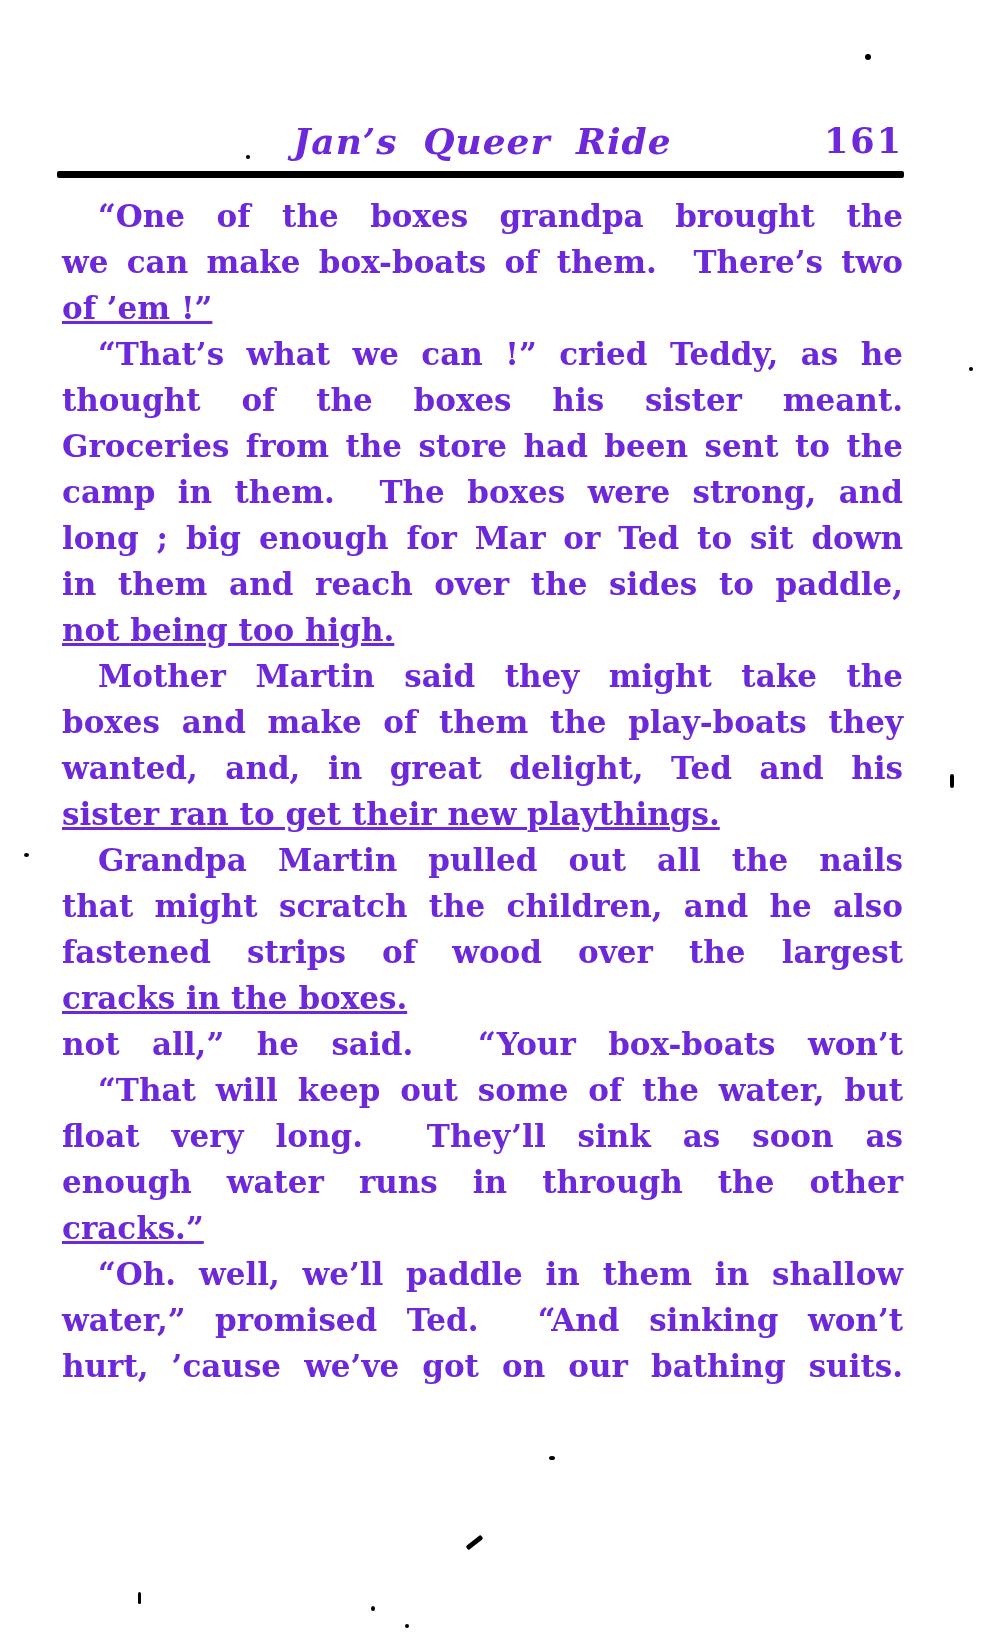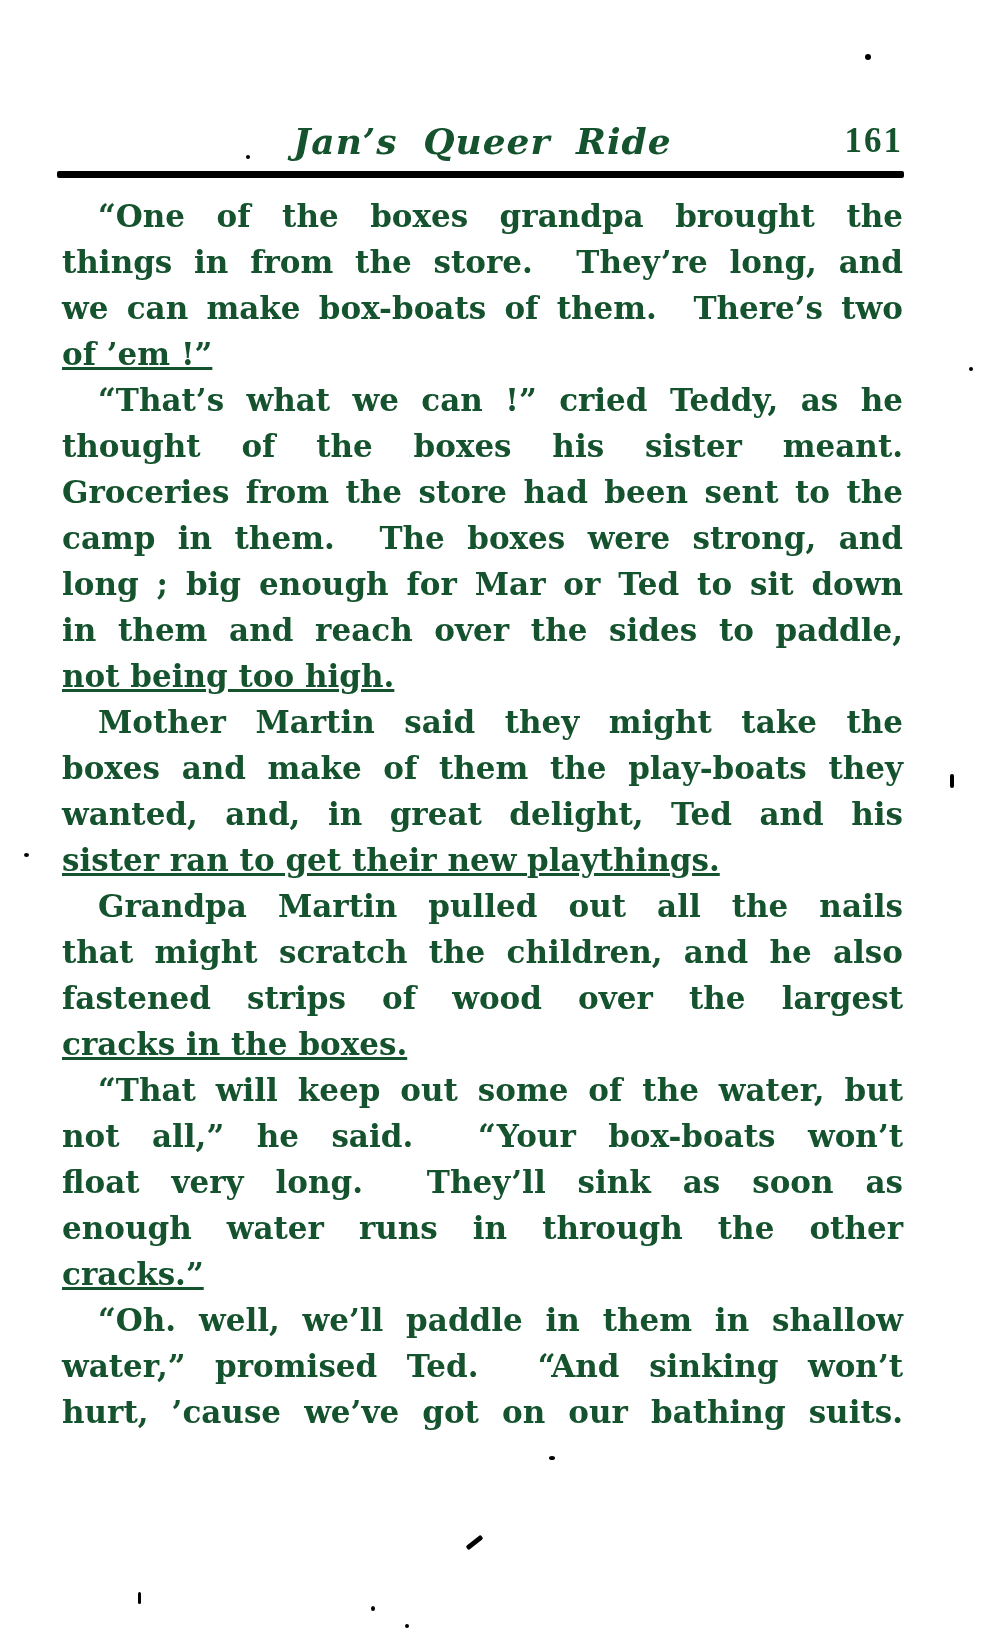--- a/index.html
+++ b/index.html
@@ -5,21 +5,21 @@
   html, body {
     margin: 0;
     padding: 0;
     background: #ffffff;
   }
   .page {
     position: relative;
     width: 991px;
     height: 1636px;
     background: #ffffff;
-    color: #14532d;
+    color: #6d28d9;
     font-family: "DejaVu Serif", serif;
     overflow: hidden;
   }
   
   .running-head {
     position: absolute;
     left: 62px;
     top: 116px;
     width: 841px;
     height: 50px;
@@ -35,21 +35,20 @@
     letter-spacing: 1px;
   }
   .page-number {
     position: absolute;
     right: 0;
     top: 3px;
     font-weight: bold;
     font-size: 35px;
     line-height: 44px;
     letter-spacing: 2px;
-    font-family: Liberation Serif, serif;
   }
   .header-rule {
     position: absolute;
     left: 57px;
     top: 171px;
     width: 847px;
     height: 7px;
     background: #000000;
     border-radius: 2px;
   }
@@ -99,21 +98,20 @@
   <header class="running-head">
     <span class="running-title">Jan’s Queer Ride</span>
     <span class="page-number">161</span>
   </header>
 
   <div class="header-rule"></div>
 
   <main class="body-text" id="body-text">
       <div class="paragraph">
         <div class="line first">“One of the boxes grandpa brought the</div>
-        <div class="line">things in from the store.  They’re long, and</div>
         <div class="line">we can make box-boats of them.  There’s two</div>
         <div class="line last">of ’em !”</div>
       </div>
       <div class="paragraph">
         <div class="line first">“That’s what we can !” cried Teddy, as he</div>
         <div class="line">thought of the boxes his sister meant.</div>
         <div class="line">Groceries from the store had been sent to the</div>
         <div class="line">camp in them.  The boxes were strong, and</div>
         <div class="line">long ; big enough for Mar or Ted to sit down</div>
         <div class="line">in them and reach over the sides to paddle,</div>
@@ -125,22 +123,22 @@
         <div class="line">wanted, and, in great delight, Ted and his</div>
         <div class="line last">sister ran to get their new playthings.</div>
       </div>
       <div class="paragraph">
         <div class="line first">Grandpa Martin pulled out all the nails</div>
         <div class="line">that might scratch the children, and he also</div>
         <div class="line">fastened strips of wood over the largest</div>
         <div class="line last">cracks in the boxes.</div>
       </div>
       <div class="paragraph">
+        <div class="line">not all,” he said.  “Your box-boats won’t</div>
         <div class="line first">“That will keep out some of the water, but</div>
-        <div class="line">not all,” he said.  “Your box-boats won’t</div>
         <div class="line">float very long.  They’ll sink as soon as</div>
         <div class="line">enough water runs in through the other</div>
         <div class="line last">cracks.”</div>
       </div>
       <div class="paragraph">
         <div class="line first">“Oh. well, we’ll paddle in them in shallow</div>
         <div class="line">water,” promised Ted.  “And sinking won’t</div>
         <div class="line">hurt, ’cause we’ve got on our bathing suits.</div>
       </div>
     </main>

